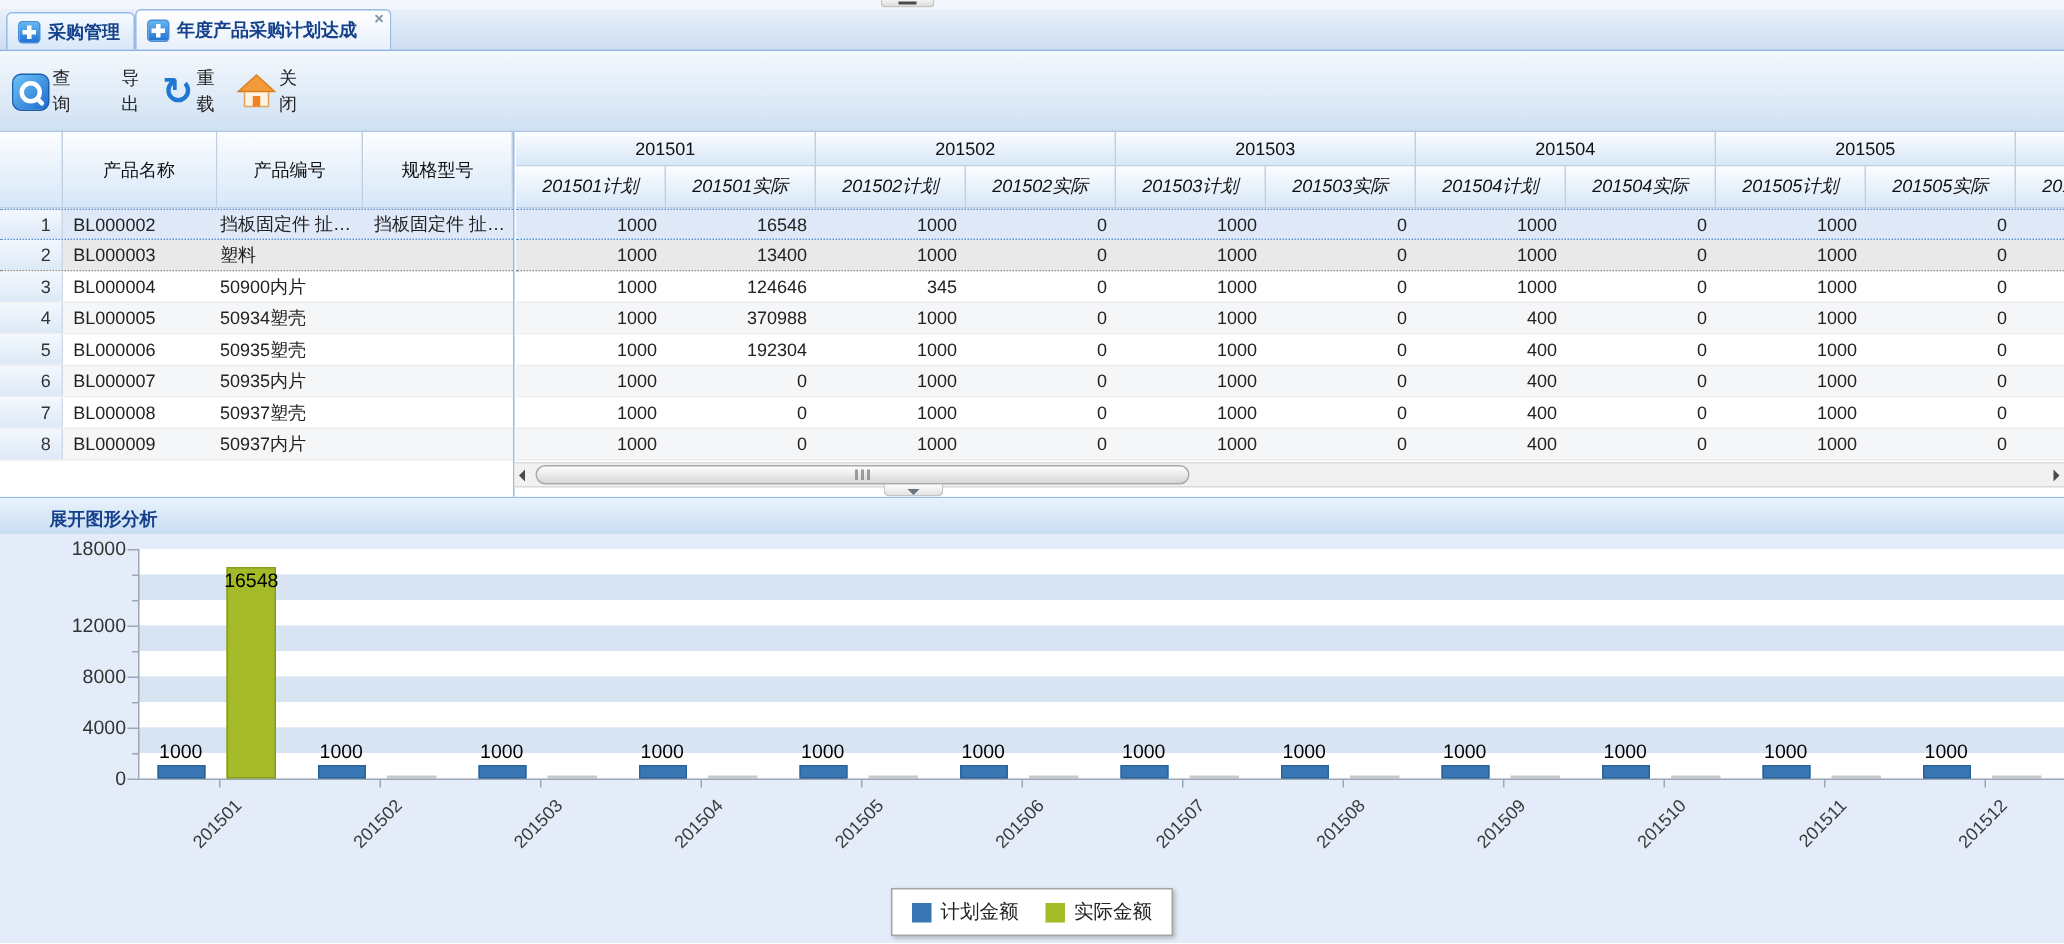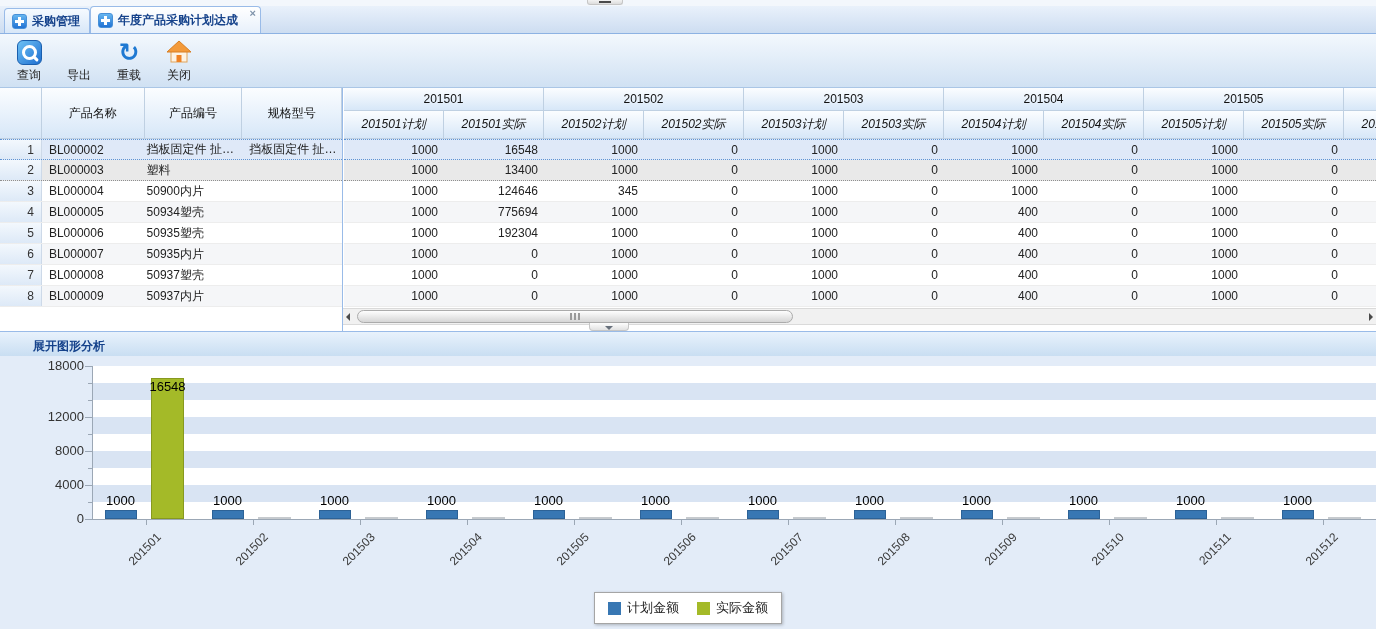--- a/index.html
+++ b/index.html
@@ -20,21 +20,21 @@
   .tab.active{height:27px;background:linear-gradient(#ffffff,#e7f0fb);padding-right:22px;}
   .tab .tabicon{width:15px;height:15px;border-radius:3px;background:linear-gradient(#66b6f0,#2273d4);
     border:1px solid #4790d8;position:relative;flex:0 0 auto;}
   .tab .tabicon::before{content:"";position:absolute;left:2px;top:5px;width:9px;height:3px;background:#fff;}
   .tab .tabicon::after{content:"";position:absolute;left:5px;top:2px;width:3px;height:9px;background:#fff;}
   .tabclose{position:absolute;top:1px;right:4px;font-size:11px;line-height:11px;color:#7f93ab;font-weight:bold;cursor:pointer;}
 
   
   .toolbar{height:54px;background:linear-gradient(#f3f8fd,#d0e1f3);border-bottom:1px solid #aac6e6;
     display:flex;align-items:flex-start;padding:4px 0 0 8px;gap:8px;}
-  .tbtn{display:flex;flex-direction:column;align-items:center;justify-content:flex-end;width:42px;height:46px;gap:2px;cursor:pointer;}
+  .tbtn{display:flex;flex-direction:row;align-items:center;justify-content:flex-end;width:42px;height:46px;gap:2px;cursor:pointer;}
   .tbtn .lbl{font-size:12px;color:#222;}
   .iconbox{width:26px;height:26px;display:flex;align-items:center;justify-content:center;}
   .icon-search{width:25px;height:25px;border-radius:6px;background:linear-gradient(135deg,#6ec2f5,#1e6ed0);
     border:1px solid #1a5fae;position:relative;}
   .icon-search::before{content:"";position:absolute;left:4px;top:4px;width:9px;height:9px;border:3px solid #fff;border-radius:50%;}
   .icon-search::after{content:"";position:absolute;left:16px;top:14px;width:3px;height:7px;background:#fff;border-radius:2px;transform:rotate(-45deg);}
   .icon-reload{font-size:25px;line-height:24px;color:#1f79d2;font-weight:bold;}
   .icon-reload::before{content:"\21BB";}
 
   
@@ -259,21 +259,21 @@
               <div class="cell num" style="width: 100px;">1000</div>
               <div class="cell num" style="width: 100px;">0</div>
               <div class="cell num" style="width: 100px;">1000</div>
               <div class="cell num" style="width: 100px;">0</div>
               <div class="cell num" style="width: 100px;">1000</div>
               <div class="cell num" style="width: 100px;">0</div>
               <div class="cell num" style="width: 100px;"></div>
             </div>
             <div class="row alt">
               <div class="cell num" style="width: 100px;">1000</div>
-              <div class="cell num" style="width: 100px;">775694</div>
+              <div class="cell num" style="width: 100px;">370988</div>
               <div class="cell num" style="width: 100px;">1000</div>
               <div class="cell num" style="width: 100px;">0</div>
               <div class="cell num" style="width: 100px;">1000</div>
               <div class="cell num" style="width: 100px;">0</div>
               <div class="cell num" style="width: 100px;">400</div>
               <div class="cell num" style="width: 100px;">0</div>
               <div class="cell num" style="width: 100px;">1000</div>
               <div class="cell num" style="width: 100px;">0</div>
               <div class="cell num" style="width: 100px;"></div>
             </div>

